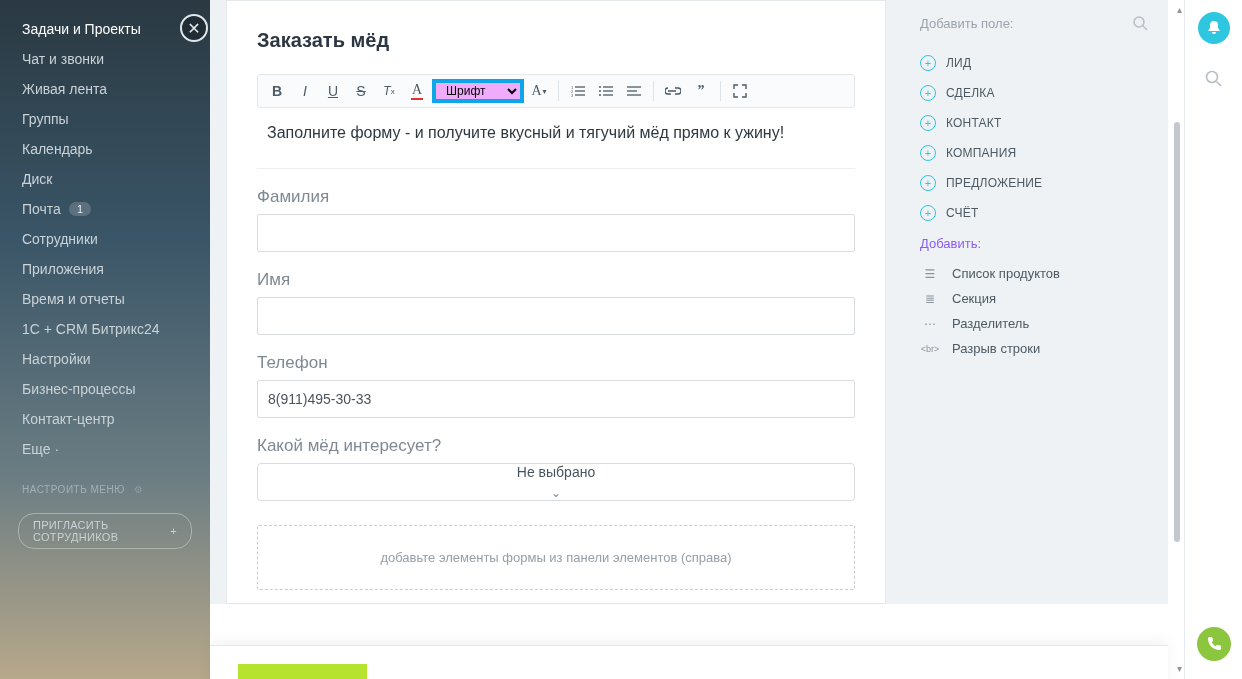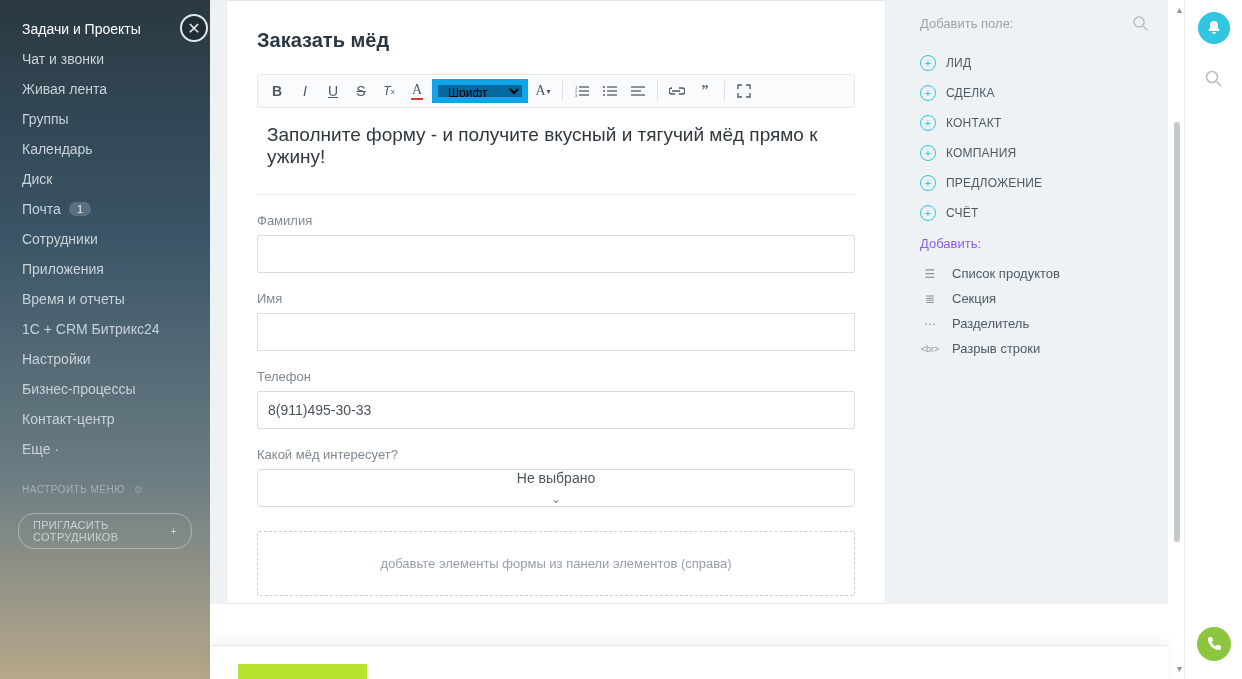--- a/index.html
+++ b/index.html
@@ -26,29 +26,29 @@
   .form-card {
     position:absolute; left:16px; top:0; width:660px; height:604px;
     background:#fff; border:1px solid #e5e8ea; padding:28px 30px 20px; overflow:hidden;
   }
   .form-title { font-size:20px; font-weight:600; color:#2d3742; margin-bottom:22px; }
 
   
   .rt-bar { display:flex; align-items:center; gap:2px; border:1px solid #e5e8ea; border-radius:3px; padding:4px 6px; background:#fafbfc; margin-bottom:10px; }
   .rt-btn { width:26px; height:24px; display:flex; align-items:center; justify-content:center; font-size:14px; color:#4c5a66; cursor:pointer; border-radius:2px; font-family:"Times New Roman",serif; }
   .rt-sep { width:1px; height:20px; background:#e0e3e6; margin:0 4px; }
-  .rt-font { height:24px; border:6px solid #0ea5e9; font-size:12px; padding:0 18px 0 6px; background:#0369a1; cursor:pointer;}
+  .rt-font { height:24px; border:4px solid #0ea5e9; font-size:12px; padding:0 18px 0 6px; background:#f0abfc; cursor:pointer;}
   .rt-a { font-family:"Times New Roman",serif; font-size:14px; border-bottom:2px solid #d33; padding:0 1px;}
   .rt-a2 { position:relative; }
   .rt-a2 .dd{ font-size:8px; margin-left:1px;}
-  .rt-desc { font-size:19px; color:#30383f; padding:6px 10px 18px; }
+  .rt-desc { font-size:16px; color:#30383f; padding:6px 10px 18px; }
 
   .hr { height:1px; background:#eceff1; margin:8px 0 18px; }
 
-  .field-label { font-size:13px; color:#7f8993; margin-bottom:7px; }
+  .field-label { font-size:17px; color:#7f8993; margin-bottom:7px; }
   .text-input { width:100%; height:38px; border:1px solid #d9dde0; border-radius:2px; padding:16px 10px; font-size:14px; color:#4a545d; margin-bottom:18px; background:#fff; }
   .select-box { width:100%; height:38px; border:1px solid #d9dde0; border-radius:4px; padding:0 10px; font-size:14px; color:#4a545d; margin-bottom:18px; display:flex; align-items:center; justify-content:space-between; cursor:pointer; background:#fff;flex-direction:column;}
   .chev { font-size:12px; color:#7f8993; }
 
   .drop-zone { border:1px dashed #c8ced2; border-radius:2px; padding:24px 10px; text-align:center; font-size:13px; color:#96a0a8; margin:24px 0 18px; }
 
   .form-footer { display:flex; align-items:center; justify-content:space-between; }
   .submit-btn { background:#2fa8e1; color:#fff; font-size:13px; font-weight:600; letter-spacing:.5px; padding:14px 28px; border:none; cursor:pointer; text-transform:uppercase;}
   .edit-pencil { color:#8d969d; font-size:13px; margin-left:14px; cursor:pointer; }
   .color-controls { display:flex; align-items:center; gap:14px; font-size:13px; color:#5e6972; }

